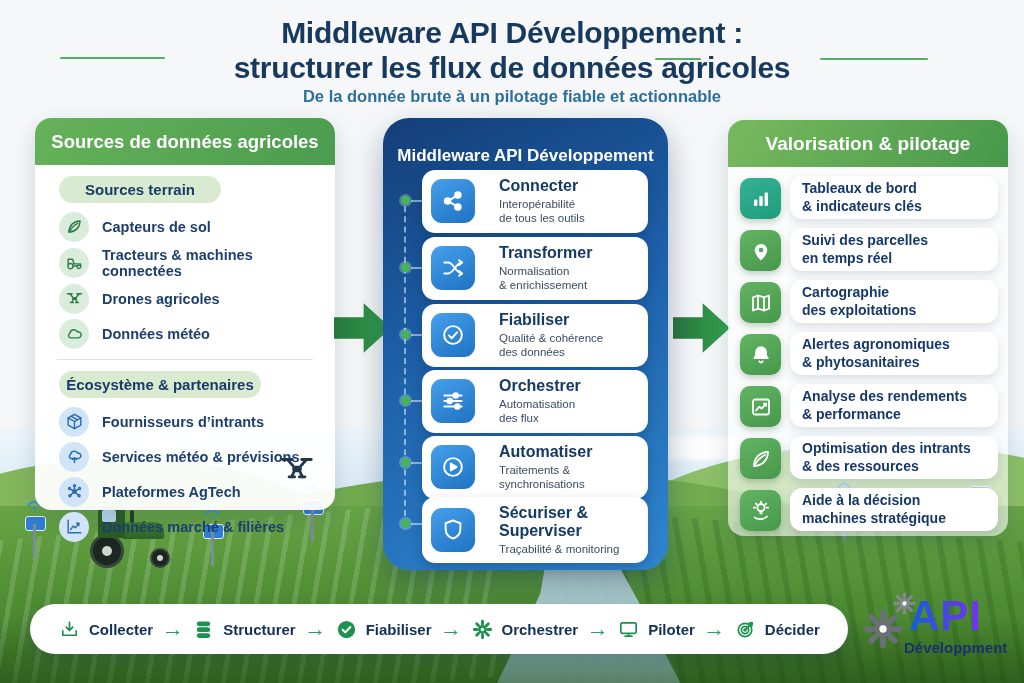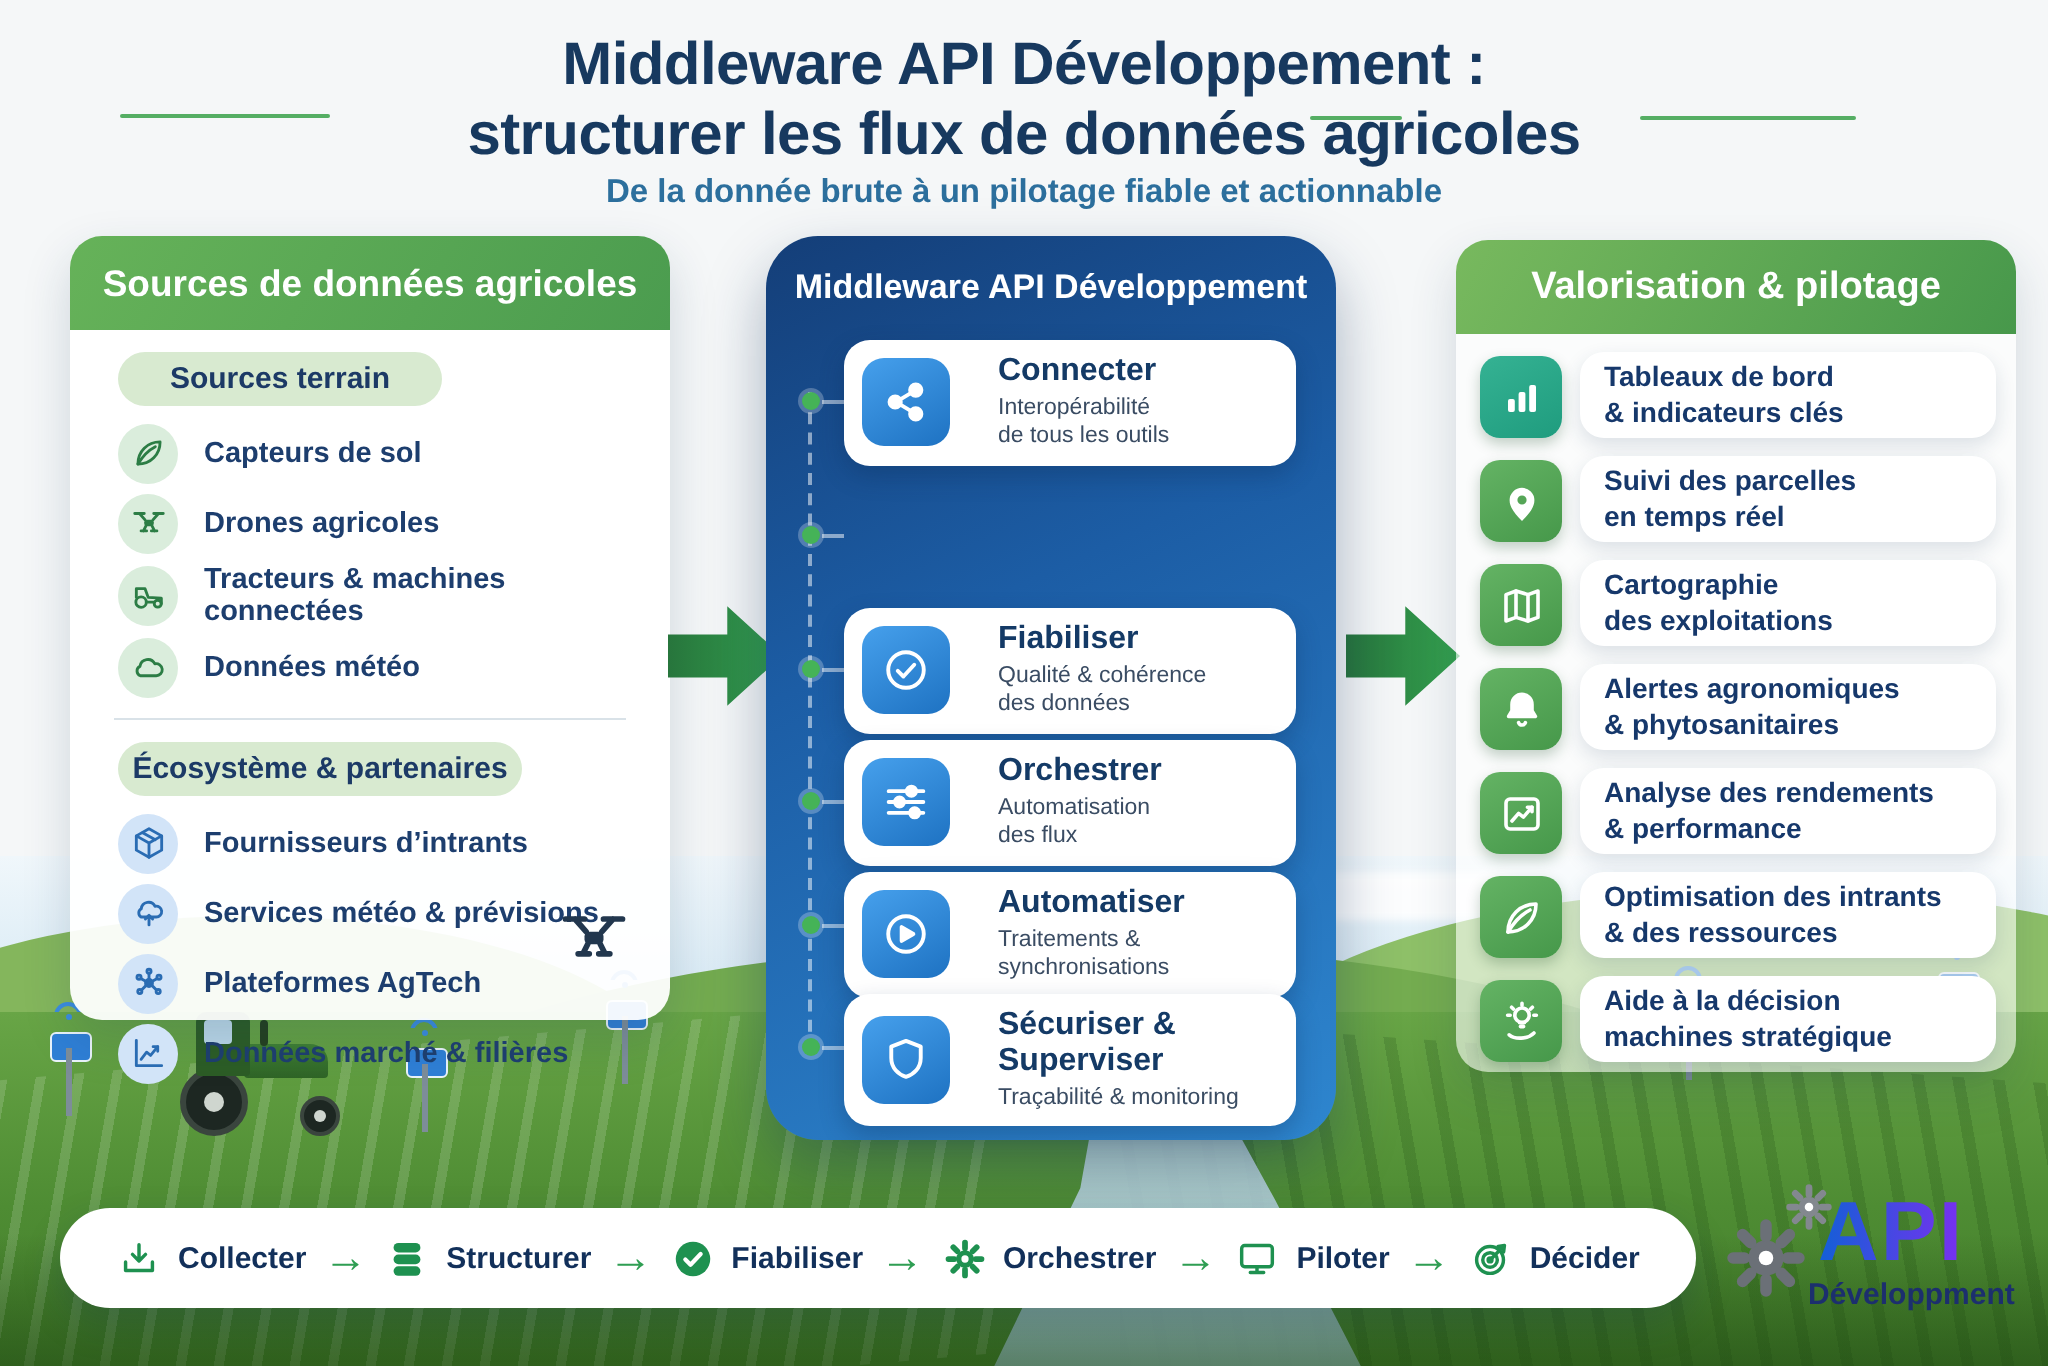--- a/index.html
+++ b/index.html
@@ -75,21 +75,21 @@
   .circ.green{background:#daeddc;color:#2c7d45;}
   .circ.blue{background:#d2e4f8;color:#2a6cb3;}
   .circ svg{width:19px;height:19px;}
   .src-label{color:#1d3e6e;font-size:14.5px;font-weight:600;}
   .divider{height:1px;background:#d9e2e8;margin:8px 22px;}
 
   
   .mid-panel{position:absolute;left:383px;top:118px;width:285px;height:452px;z-index:4;border-radius:26px;
     background:linear-gradient(155deg,#143e78 0%,#1c5da5 40%,#2e86cf 100%);
     box-shadow:0 14px 30px rgba(20,50,90,.35);}
-  .mid-title{padding-top:16px;text-align:center;color:#fff;font-size:17px;font-weight:700;}
+  .mid-title{padding-top:28px;text-align:center;color:#fff;font-size:17px;font-weight:700;}
   .timeline{position:absolute;left:21px;top:78px;bottom:44px;width:0;border-left:2px dashed rgba(255,255,255,.5);}
   .t-dot{position:absolute;left:17.5px;width:9px;height:9px;border-radius:50%;background:#45b357;
     box-shadow:0 0 0 2px rgba(255,255,255,.25);}
   .t-dot::after{content:"";position:absolute;left:10px;top:3.5px;width:11px;height:0;border-top:2px dashed rgba(255,255,255,.5);}
   .d0{top:78px}.d1{top:145px}.d2{top:212px}.d3{top:278px}.d4{top:340px}.d5{top:401px}
   .step-card{position:absolute;left:39px;width:226px;background:#fff;border-radius:13px;box-sizing:border-box;
     box-shadow:0 5px 12px rgba(10,40,80,.28);display:flex;align-items:center;gap:24px;padding:7px 9px;}
   .s0{top:52px}.s1{top:119px}.s2{top:186px}.s3{top:252px}.s4{top:318px}.s5{top:379px}
   .step-icon{width:44px;height:44px;border-radius:11px;flex:none;color:#fff;
     background:linear-gradient(150deg,#46a0ec,#1e72c2);display:flex;align-items:center;justify-content:center;}
@@ -216,36 +216,36 @@
           <svg viewBox="0 0 24 24" fill="none" stroke="currentColor" stroke-width="1.8" stroke-linecap="round" stroke-linejoin="round">
             <path d="M5 19C5 11 11 5 19 5c0 8-6 14-14 14z"></path>
             <path d="M5 19c3-5 7-9 11-11"></path>
           </svg>
         </span>
       <span class="src-label">Capteurs de sol</span>
     </div>
     <div class="src-row">
       <span class="circ green">
           <svg viewBox="0 0 24 24" fill="none" stroke="currentColor" stroke-width="1.8" stroke-linecap="round" stroke-linejoin="round">
+            <circle cx="7" cy="16.5" r="3.3"></circle>
+            <circle cx="17.5" cy="17.5" r="2.2"></circle>
+            <path d="M4 13.5V8h5.5l2 5.5M10.3 16.5h5M19.8 17.5V14l-8.3-.5"></path>
+          </svg>
+        </span>
+      <span class="src-label">Tracteurs &amp; machines connectées</span>
+    </div>
+    <div class="src-row">
+      <span class="circ green">
+          <svg viewBox="0 0 24 24" fill="none" stroke="currentColor" stroke-width="1.8" stroke-linecap="round" stroke-linejoin="round">
             <path d="M3 6h6M15 6h6M6 6l3.5 4M18 6l-3.5 4"></path>
             <rect x="9" y="10" width="6" height="4" rx="1.5" fill="currentColor" stroke="none"></rect>
             <path d="M10 14l-1.5 3M14 14l1.5 3M7 17h3.5M13.5 17H17"></path>
           </svg>
         </span>
       <span class="src-label">Drones agricoles</span>
-    </div>
-    <div class="src-row">
-      <span class="circ green">
-          <svg viewBox="0 0 24 24" fill="none" stroke="currentColor" stroke-width="1.8" stroke-linecap="round" stroke-linejoin="round">
-            <circle cx="7" cy="16.5" r="3.3"></circle>
-            <circle cx="17.5" cy="17.5" r="2.2"></circle>
-            <path d="M4 13.5V8h5.5l2 5.5M10.3 16.5h5M19.8 17.5V14l-8.3-.5"></path>
-          </svg>
-        </span>
-      <span class="src-label">Tracteurs &amp; machines connectées</span>
     </div>
     <div class="src-row">
       <span class="circ green">
           <svg viewBox="0 0 24 24" fill="none" stroke="currentColor" stroke-width="1.8" stroke-linecap="round" stroke-linejoin="round">
             <path d="M6.5 17.5h10a3.8 3.8 0 10-.8-7.5 5 5 0 00-9.4 1.6 3.2 3.2 0 00.2 5.9z"></path>
           </svg>
         </span>
       <span class="src-label">Données météo</span>
     </div>
     <div class="divider"></div>
@@ -325,20 +325,35 @@
           </svg>
         </span>
       <span>
         <div class="step-t">Connecter</div>
         <div class="step-s">
           <span>Interopérabilité</span><br>
           <span>de tous les outils</span>
         </div>
       </span>
     </div>
+    <div class="step-card s1">
+      <span class="step-icon">
+          <svg viewBox="0 0 24 24" fill="none" stroke="currentColor" stroke-width="1.8" stroke-linecap="round" stroke-linejoin="round">
+            <path d="M4 7h3.5c5 0 7.5 10 12.5 10M4 17h3.5c5 0 7.5-10 12.5-10"></path>
+            <path d="M17.6 4.9L20.5 7l-2.9 2.1M17.6 14.9l2.9 2.1-2.9 2.1"></path>
+          </svg>
+        </span>
+      <span>
+        <div class="step-t">Transformer</div>
+        <div class="step-s">
+          <span>Normalisation</span><br>
+          <span>&amp; enrichissement</span>
+        </div>
+      </span>
+    </div>
     <div class="step-card s2">
       <span class="step-icon">
           <svg viewBox="0 0 24 24" fill="none" stroke="currentColor" stroke-width="1.8" stroke-linecap="round" stroke-linejoin="round">
             <circle cx="12" cy="12" r="8.2"></circle>
             <path d="M8.2 12.4l2.6 2.6 5-5.4"></path>
           </svg>
         </span>
       <span>
         <div class="step-t">Fiabiliser</div>
         <div class="step-s">

